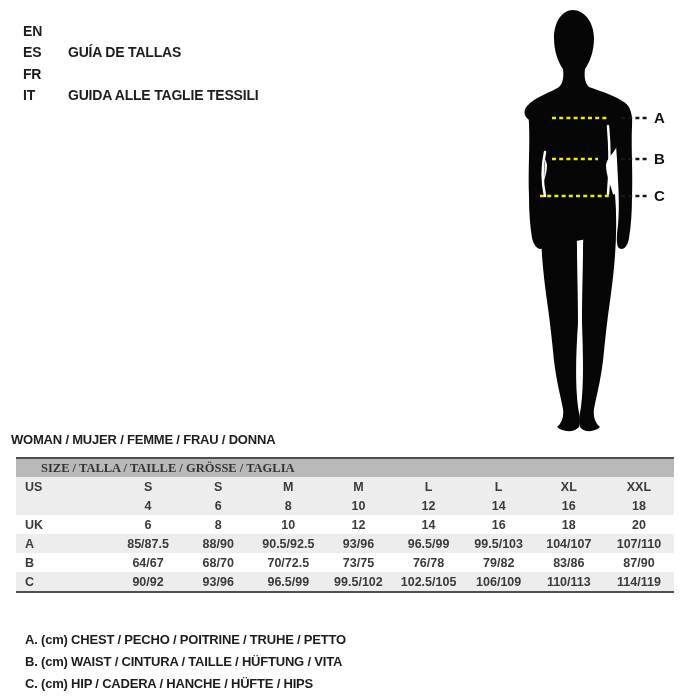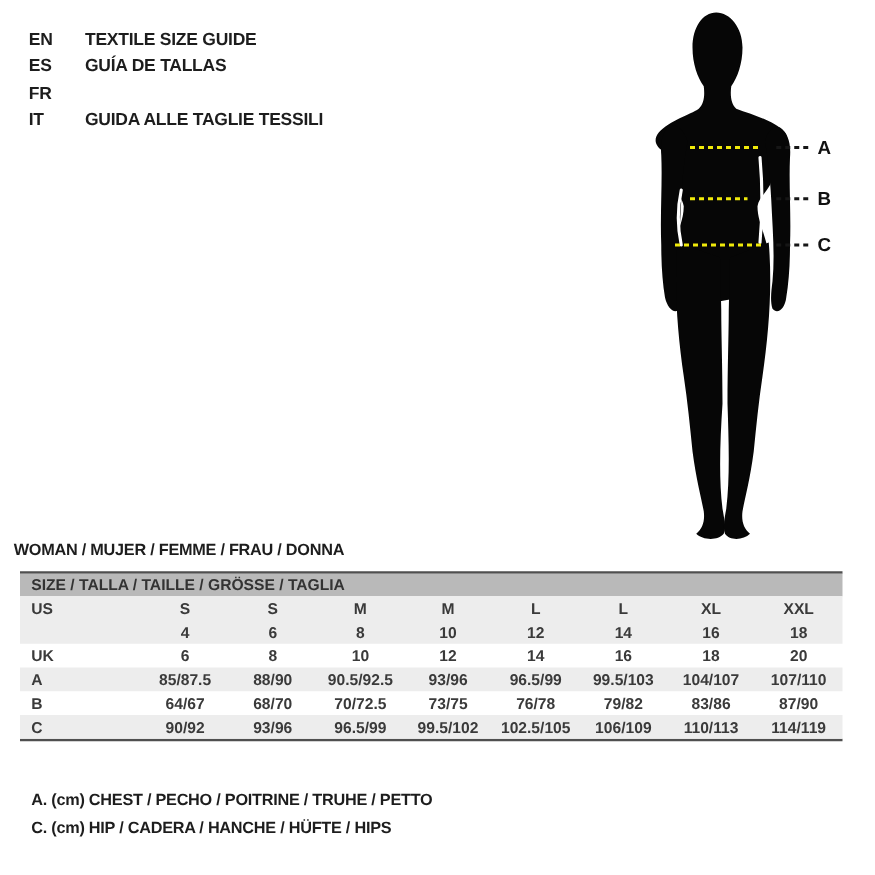--- a/index.html
+++ b/index.html
@@ -24,38 +24,37 @@
   .sliver{stroke:#ffffff;stroke-width:2.5;fill:none;stroke-linecap:round;}
   .dash-yellow{stroke:var(--accent-yellow);stroke-width:2.4;stroke-dasharray:4 3.2;fill:none;}
   .dash-black{stroke:#161616;stroke-width:2.4;stroke-dasharray:4 3.2;fill:none;}
   .fig-label{font-size:15px;font-weight:bold;fill:#111;font-family:"Liberation Sans",sans-serif;}
 
   
   .gender-heading{left:11px;top:432px;font-size:13px;font-weight:bold;letter-spacing:-0.2px;white-space:nowrap;}
 
   
   .size-table{left:16px;top:457px;width:658px;border-top:2px solid var(--border-dark);border-bottom:2px solid var(--border-dark);font-size:12.5px;font-weight:bold;color:#3a3a3a;}
-  .table-header{height:18px;line-height:18px;background:var(--header-gray);padding-left:9px;color:#333;white-space:nowrap;}
+  .table-header{height:18px;line-height:18px;background:var(--header-gray);padding-left:25px;color:#333;white-space:nowrap;font-family:Liberation Serif, serif;}
   .t-row{display:grid;grid-template-columns:97px repeat(8,1fr);height:19px;align-items:center;}
   .t-row.stripe{background:var(--row-stripe);}
   .t-label{padding-left:9px;text-align:left;}
   .t-cell{text-align:center;white-space:nowrap;}
 
   
   .notes{left:25px;top:629px;font-size:13px;font-weight:bold;line-height:22px;letter-spacing:-0.2px;white-space:nowrap;}
 </style>
 </head>
 <body>
 
 <div id="stage">
 
   <div class="abs lang-block">
     <div class="lang-row">
       <span class="lang-code">EN</span>
-      <span>TEXTILE SIZE GUIDE</span>
     </div>
     <div class="lang-row">
       <span class="lang-code">ES</span>
       <span>GUÍA DE TALLAS</span>
     </div>
     <div class="lang-row">
       <span class="lang-code">FR</span>
     </div>
     <div class="lang-row">
       <span class="lang-code">IT</span>
@@ -182,16 +181,17 @@
       <div class="t-cell">99.5/102</div>
       <div class="t-cell">102.5/105</div>
       <div class="t-cell">106/109</div>
       <div class="t-cell">110/113</div>
       <div class="t-cell">114/119</div>
     </div>
   </div>
 
   <div class="abs notes">
     <div>A. (cm) CHEST / PECHO / POITRINE / TRUHE / PETTO</div>
+    <div>B. (cm) WAIST / CINTURA / TAILLE / HÜFTUNG / VITA</div>
     <div>C. (cm) HIP / CADERA / HANCHE / HÜFTE / HIPS</div>
   </div>
 
 </div>
 
 </body></html>

